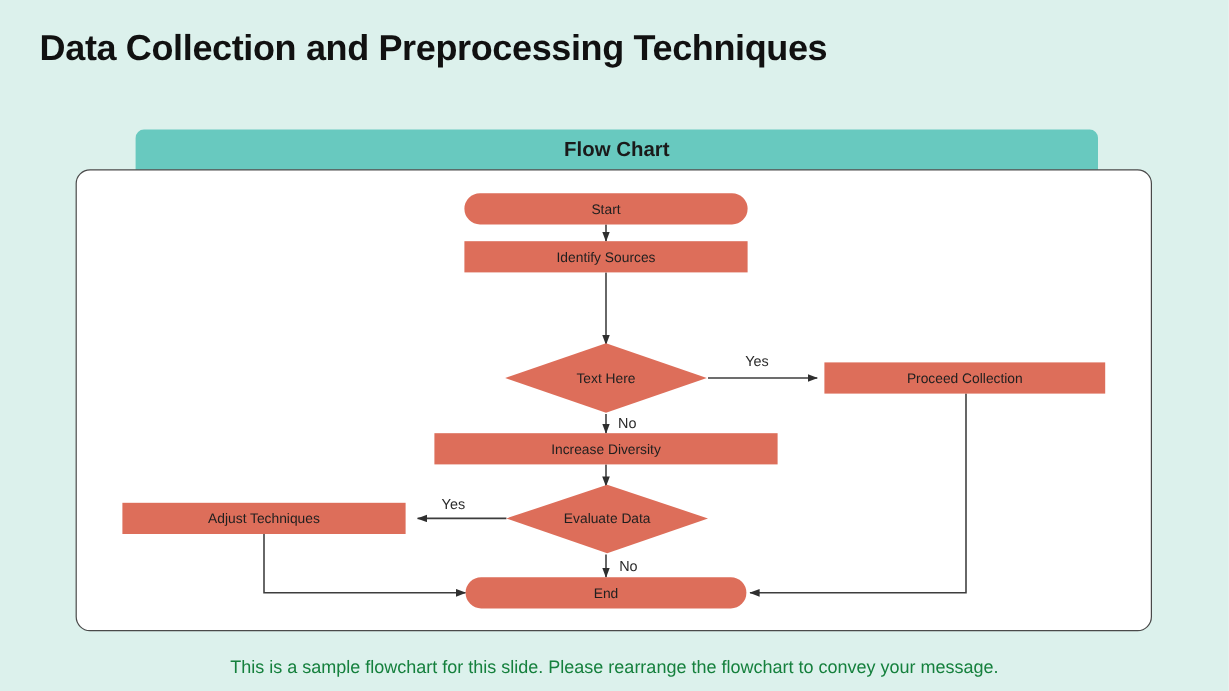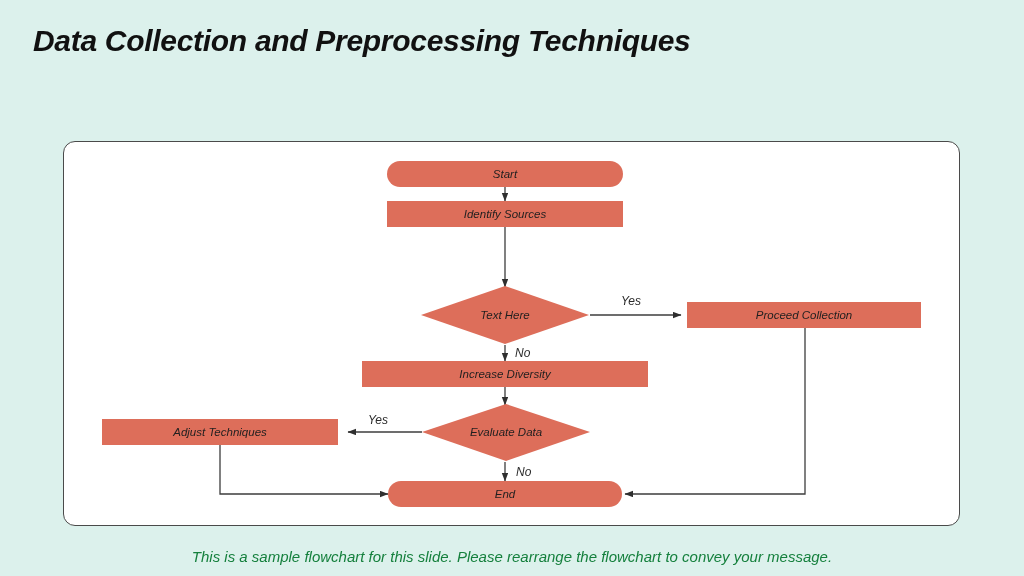--- a/index.html
+++ b/index.html
@@ -13,21 +13,20 @@
     font-family: "Liberation Sans", sans-serif;
     overflow: hidden;
     position: relative;
   }
 
   #slide {
     position: absolute;
     inset: 0;
     width: 1024px;
     height: 444px;
-    font-style: italic;
   }
 
   
   #slide-title {
     position: absolute;
     left: 33px;
     top: 24px;
     font-size: 30px;
     font-weight: bold;
     color: #111111;
@@ -100,20 +99,23 @@
     color: #15803d;
   }
 </style>
 </head>
 <body>
 
 <div id="slide">
 
   <div id="slide-title">Data Collection and Preprocessing Techniques</div>
 
+  <div id="card-header">
+    <div id="card-header-title">Flow Chart</div>
+  </div>
 
   <div id="card-body"></div>
 
   <svg id="flow-svg" viewBox="0 0 897 385">
     <defs>
       <marker id="arrow" markerWidth="9" markerHeight="9" refX="8" refY="3.2" orient="auto" markerUnits="userSpaceOnUse">
         <path d="M0,0 L8.5,3.2 L0,6.4 z" fill="#2f2f2f"></path>
       </marker>
     </defs>
 

